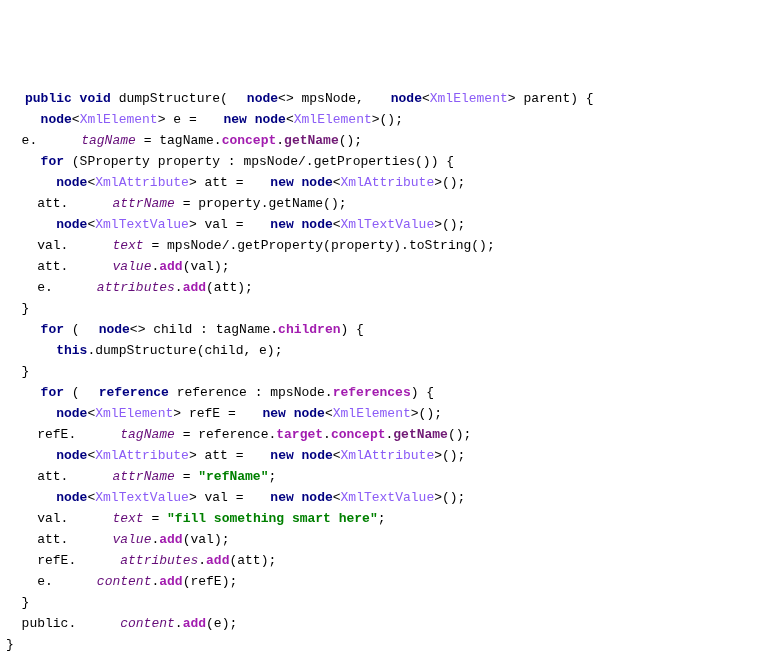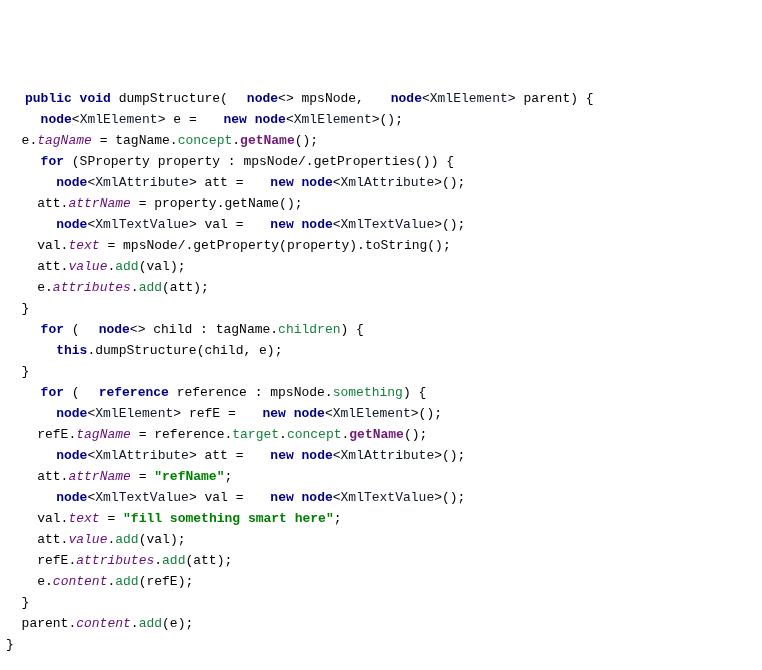--- a/index.html
+++ b/index.html
@@ -6,23 +6,23 @@
     margin: 0;
     padding: 4px 6px;
     background: #ffffff;
     font-family: "Consolas", "Courier New", monospace;
     font-size: 13px;
     line-height: 21px;
     color: #000000;
     white-space: pre;
   }
   .kw   { color: #000080; font-weight: bold; padding-left: 19px; }   
-  .ty   { color: #0f172a; }                       
-  .mb   { color: #15803d; font-weight: normal; }    
-  .it   { color: #660e7a; font-style: italic; }   
+  .ty   { color: #8b5cf6; }                       
+  .mb   { color: #a21caf; font-weight: bold; }    
+  .it   { color: #660e7a; font-style: italic; margin-left: 44px; }   
   .str  { color: #008000; font-weight: bold; }    
   .grk  { color: #701a75; font-weight: bold; }    
   .pl   { color: #000000; }                       
 </style>
 </head>
 <body>
 
 
 
 <div><span><span class="kw">public void</span> <span class="pl">dumpStructure(</span><span class="kw">node</span><span class="pl">&lt;&gt;</span> <span class="pl">mpsNode,</span> <span class="kw">node</span><span class="pl">&lt;</span><span class="ty">XmlElement</span><span class="pl">&gt;</span> <span class="pl">parent) {</span></span>
@@ -32,28 +32,28 @@
 <span>    <span class="kw">node</span><span class="pl">&lt;</span><span class="ty">XmlAttribute</span><span class="pl">&gt;</span> <span class="pl">att =</span> <span class="kw">new node</span><span class="pl">&lt;</span><span class="ty">XmlAttribute</span><span class="pl">&gt;</span><span class="pl">();</span></span>
 <span>    <span class="pl">att.</span><span class="it">attrName</span><span class="pl"> = property.getName();</span></span>
 <span>    <span class="kw">node</span><span class="pl">&lt;</span><span class="ty">XmlTextValue</span><span class="pl">&gt;</span> <span class="pl">val =</span> <span class="kw">new node</span><span class="pl">&lt;</span><span class="ty">XmlTextValue</span><span class="pl">&gt;</span><span class="pl">();</span></span>
 <span>    <span class="pl">val.</span><span class="it">text</span><span class="pl"> = mpsNode/.getProperty(property).toString();</span></span>
 <span>    <span class="pl">att.</span><span class="it">value</span><span class="pl">.</span><span class="mb">add</span><span class="pl">(val);</span></span>
 <span>    <span class="pl">e.</span><span class="it">attributes</span><span class="pl">.</span><span class="mb">add</span><span class="pl">(att);</span></span>
 <span>  <span class="pl">}</span></span>
 <span>  <span class="kw">for</span><span class="pl"> (</span><span class="kw">node</span><span class="pl">&lt;&gt;</span> <span class="pl">child : tagName.</span><span class="mb">children</span><span class="pl">) {</span></span>
 <span>    <span class="kw">this</span><span class="pl">.dumpStructure(child, e);</span></span>
 <span>  <span class="pl">}</span></span>
-<span>  <span class="kw">for</span><span class="pl"> (</span><span class="kw">reference</span><span class="pl"> reference : mpsNode.</span><span class="mb">something</span><span class="pl">) {</span></span>
+<span>  <span class="kw">for</span><span class="pl"> (</span><span class="kw">reference</span><span class="pl"> reference : mpsNode.</span><span class="mb">references</span><span class="pl">) {</span></span>
 <span>    <span class="kw">node</span><span class="pl">&lt;</span><span class="ty">XmlElement</span><span class="pl">&gt;</span> <span class="pl">refE =</span> <span class="kw">new node</span><span class="pl">&lt;</span><span class="ty">XmlElement</span><span class="pl">&gt;</span><span class="pl">();</span></span>
 <span>    <span class="pl">refE.</span><span class="it">tagName</span><span class="pl"> = reference.</span><span class="mb">target</span><span class="pl">.</span><span class="mb">concept</span><span class="pl">.</span><span class="grk">getName</span><span class="pl">();</span></span>
 <span>    <span class="kw">node</span><span class="pl">&lt;</span><span class="ty">XmlAttribute</span><span class="pl">&gt;</span> <span class="pl">att =</span> <span class="kw">new node</span><span class="pl">&lt;</span><span class="ty">XmlAttribute</span><span class="pl">&gt;</span><span class="pl">();</span></span>
 <span>    <span class="pl">att.</span><span class="it">attrName</span><span class="pl"> = </span><span class="str">"refName"</span><span class="pl">;</span></span>
 <span>    <span class="kw">node</span><span class="pl">&lt;</span><span class="ty">XmlTextValue</span><span class="pl">&gt;</span> <span class="pl">val =</span> <span class="kw">new node</span><span class="pl">&lt;</span><span class="ty">XmlTextValue</span><span class="pl">&gt;</span><span class="pl">();</span></span>
 <span>    <span class="pl">val.</span><span class="it">text</span><span class="pl"> = </span><span class="str">"fill something smart here"</span><span class="pl">;</span></span>
 <span>    <span class="pl">att.</span><span class="it">value</span><span class="pl">.</span><span class="mb">add</span><span class="pl">(val);</span></span>
 <span>    <span class="pl">refE.</span><span class="it">attributes</span><span class="pl">.</span><span class="mb">add</span><span class="pl">(att);</span></span>
 <span>    <span class="pl">e.</span><span class="it">content</span><span class="pl">.</span><span class="mb">add</span><span class="pl">(refE);</span></span>
 <span>  <span class="pl">}</span></span>
-<span>  <span class="pl">parent.</span><span class="it">content</span><span class="pl">.</span><span class="mb">add</span><span class="pl">(e);</span></span>
+<span>  <span class="pl">public.</span><span class="it">content</span><span class="pl">.</span><span class="mb">add</span><span class="pl">(e);</span></span>
 <span><span class="pl">}</span></span></div>
 
 
 
 
 </body></html>

